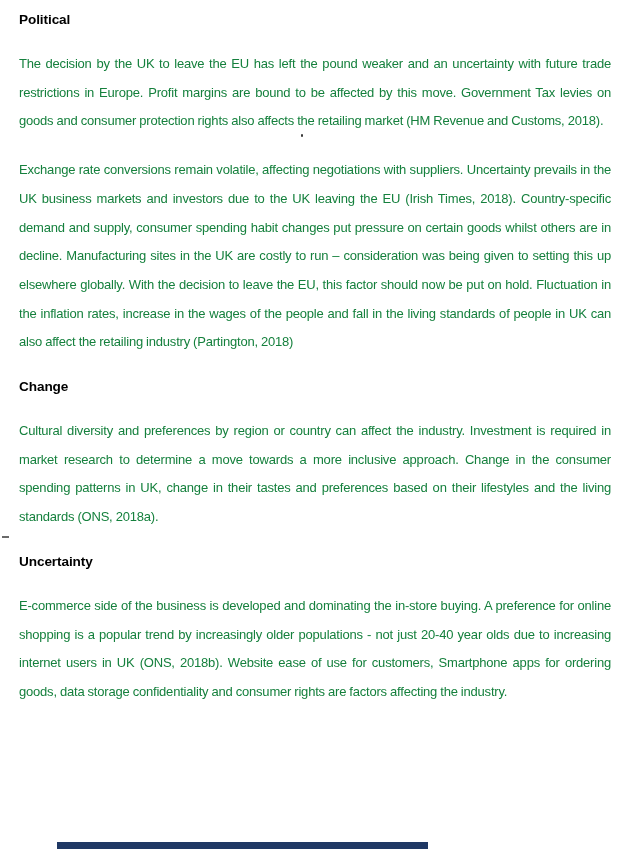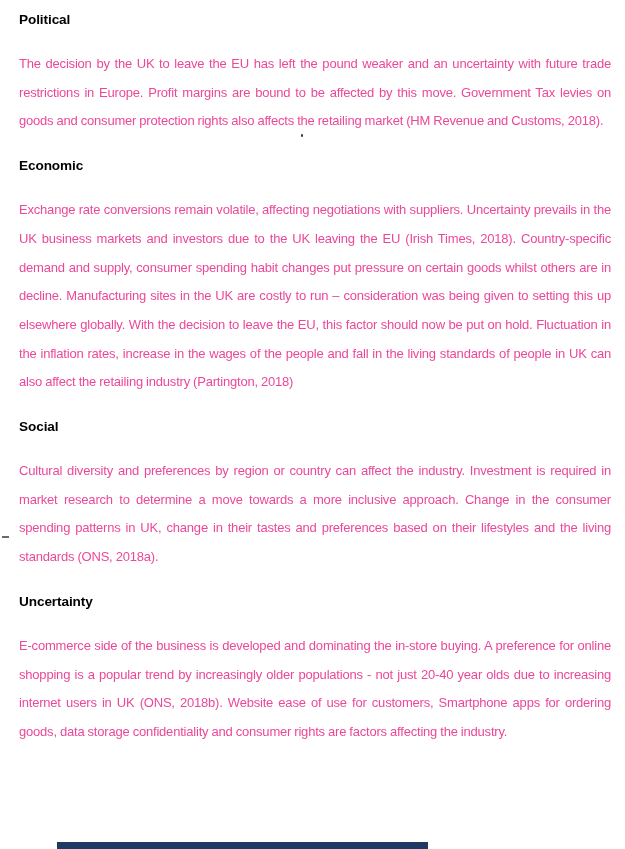--- a/index.html
+++ b/index.html
@@ -27,21 +27,21 @@
     margin: 0;
     font-size: 13.6px;
     font-weight: bold;
     color: #000000;
     line-height: 20px;
     letter-spacing: -0.1px;
   }
   .doc-para {
     margin: 20px 0 20px 0;
     font-size: 13px;
-    color: #ec4899;
+    color: #15803d;
     line-height: 28.7px;
     text-align: justify;
     text-justify: inter-word;
     letter-spacing: -0.2px;
     word-spacing: -0.3px;
   }
   
   .stray-dot {
     position: absolute;
     left: 301px;
@@ -73,26 +73,25 @@
 <body>
 
 <div class="page">
 
   <section class="doc-section">
     <h2 class="doc-heading">Political</h2>
     <p class="doc-para">The decision by the UK to leave the EU has left the pound weaker and an uncertainty with future trade restrictions in Europe.  Profit margins are bound to be affected by this move. Government Tax levies on goods and consumer protection rights also affects the retailing market (HM Revenue and Customs, 2018).</p>
   </section>
 
   <section class="doc-section">
-    <h2 class="doc-heading">Economic</h2>
     <p class="doc-para">Exchange rate conversions remain volatile, affecting negotiations with suppliers. Uncertainty prevails in the UK business markets and investors due to the UK leaving the EU (Irish Times, 2018). Country-specific demand and supply, consumer spending habit changes put pressure on certain goods whilst others are in decline. Manufacturing sites in the UK are costly to run – consideration was being given to setting this up elsewhere globally. With the decision to leave the EU, this factor should now be put on hold. Fluctuation in the inflation rates, increase in the wages of the people and fall in the living standards of people in UK can also affect the retailing industry (Partington, 2018)</p>
   </section>
 
   <section class="doc-section">
-    <h2 class="doc-heading">Social</h2>
+    <h2 class="doc-heading">Change</h2>
     <p class="doc-para">Cultural diversity and preferences by region or country can affect the industry. Investment is required in market research to determine a move towards a more inclusive approach. Change in the consumer spending patterns in UK, change in their tastes and preferences based on their lifestyles and the living standards (ONS, 2018a).</p>
   </section>
 
   <section class="doc-section">
     <h2 class="doc-heading">Uncertainty</h2>
     <p class="doc-para">E-commerce side of the business is developed and dominating the in-store buying.  A preference for online shopping is a popular trend by increasingly older populations - not just 20-40 year olds due to increasing internet users in UK (ONS, 2018b). Website ease of use for customers, Smartphone apps for ordering goods, data storage confidentiality and consumer rights are factors affecting the industry.</p>
   </section>
 
   <span class="stray-dot"></span>
   <span class="stray-dash"></span>

